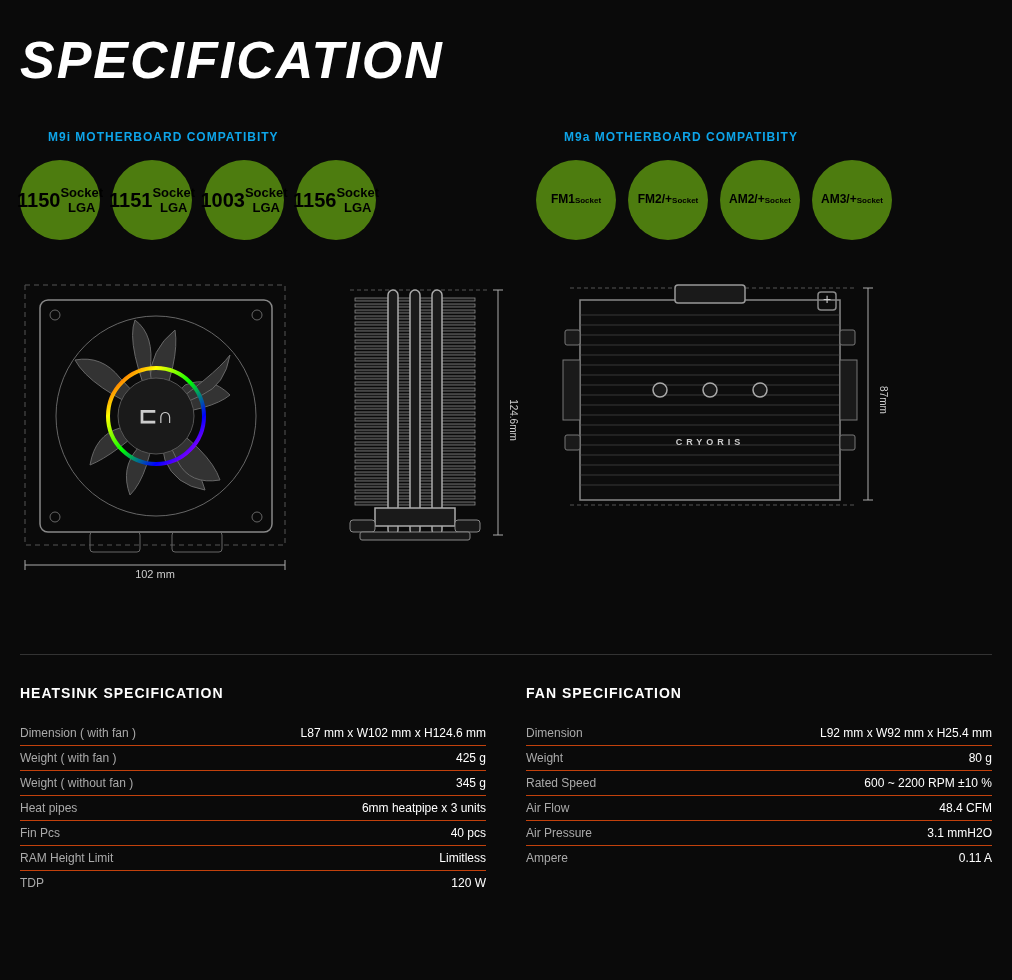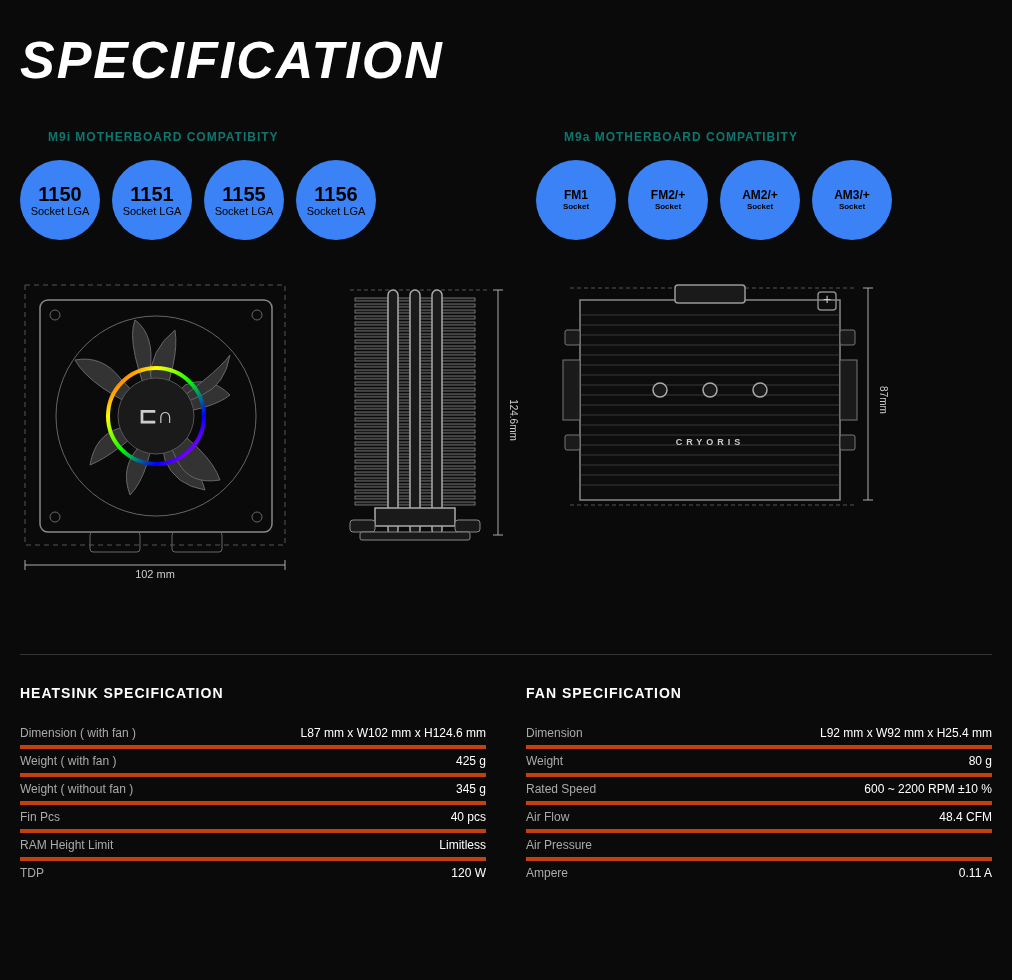--- a/index.html
+++ b/index.html
@@ -35,52 +35,52 @@
     }
 
     .compat-group {
       flex: 1;
     }
 
     .compat-label {
       font-size: 12px;
       font-weight: 700;
       letter-spacing: 1px;
-      color: #0f766e;
+      color: #0ea5e9;
       margin-bottom: 16px;
       padding-left: 28px;
     }
 
     .compat-circles {
       display: flex;
       gap: 12px;
       flex-wrap: wrap;
     }
 
     .compat-circle {
       width: 80px;
       height: 80px;
       border-radius: 50%;
-      background: #3b82f6;
+      background: #4d7c0f;
       color: #000000;
       display: flex;
-      flex-direction: column;
+      flex-direction: row;
       align-items: center;
       justify-content: center;
       text-align: center;
     }
 
     .compat-circle.large-text .socket-num {
       font-size: 20px;
       font-weight: 900;
       line-height: 1.1;
     }
     .compat-circle.large-text .socket-sub {
-      font-size: 11px;
-      font-weight: 400;
+      font-size: 13px;
+      font-weight: 700;
     }
 
     .compat-circle.medium-text .socket-num {
       font-size: 12px;
       font-weight: 900;
       line-height: 1.1;
     }
     .compat-circle.medium-text .socket-sub {
       font-size: 8px;
       font-weight: 600;
@@ -104,21 +104,21 @@
       color: #ffffff;
       margin-bottom: 20px;
       border-bottom: none;
     }
 
     .spec-row {
       display: flex;
       justify-content: space-between;
       align-items: baseline;
       padding: 5px 0;
-      border-bottom: 4px solid #c2410c;
+      border-bottom: 1px solid #c2410c;
       font-size: 12px;
     }
 
     .spec-row:last-child {
       border-bottom: none;
     }
 
     .spec-key {
       color: #aaaaaa;
       flex: 0 0 auto;
@@ -156,21 +156,21 @@
       <div class="compat-circles">
         <div class="compat-circle large-text">
           <span class="socket-num">1150</span>
           <span class="socket-sub">Socket LGA</span>
         </div>
         <div class="compat-circle large-text">
           <span class="socket-num">1151</span>
           <span class="socket-sub">Socket LGA</span>
         </div>
         <div class="compat-circle large-text">
-          <span class="socket-num">1155</span>
+          <span class="socket-num">1003</span>
           <span class="socket-sub">Socket LGA</span>
         </div>
         <div class="compat-circle large-text">
           <span class="socket-num">1156</span>
           <span class="socket-sub">Socket LGA</span>
         </div>
       </div>
     </div>
 
     <div class="compat-group">
@@ -393,20 +393,24 @@
       </div>
       <div class="spec-row">
         <span class="spec-key">Weight ( with fan )</span>
         <span class="spec-val">425 g</span>
       </div>
       <div class="spec-row">
         <span class="spec-key">Weight ( without fan )</span>
         <span class="spec-val">345 g</span>
       </div>
       <div class="spec-row">
+        <span class="spec-key">Heat pipes</span>
+        <span class="spec-val">6mm heatpipe x 3 units</span>
+      </div>
+      <div class="spec-row">
         <span class="spec-key">Fin Pcs</span>
         <span class="spec-val">40 pcs</span>
       </div>
       <div class="spec-row">
         <span class="spec-key">RAM Height Limit</span>
         <span class="spec-val">Limitless</span>
       </div>
       <div class="spec-row">
         <span class="spec-key">TDP</span>
         <span class="spec-val">120 W</span>
@@ -426,20 +430,21 @@
       <div class="spec-row">
         <span class="spec-key">Rated Speed</span>
         <span class="spec-val">600 ~ 2200 RPM ±10 %</span>
       </div>
       <div class="spec-row">
         <span class="spec-key">Air Flow</span>
         <span class="spec-val">48.4 CFM</span>
       </div>
       <div class="spec-row">
         <span class="spec-key">Air Pressure</span>
+        <span class="spec-val">3.1 mmH2O</span>
       </div>
       <div class="spec-row">
         <span class="spec-key">Ampere</span>
         <span class="spec-val">0.11 A</span>
       </div>
     </div>
 
   </div>
 
 </div>

